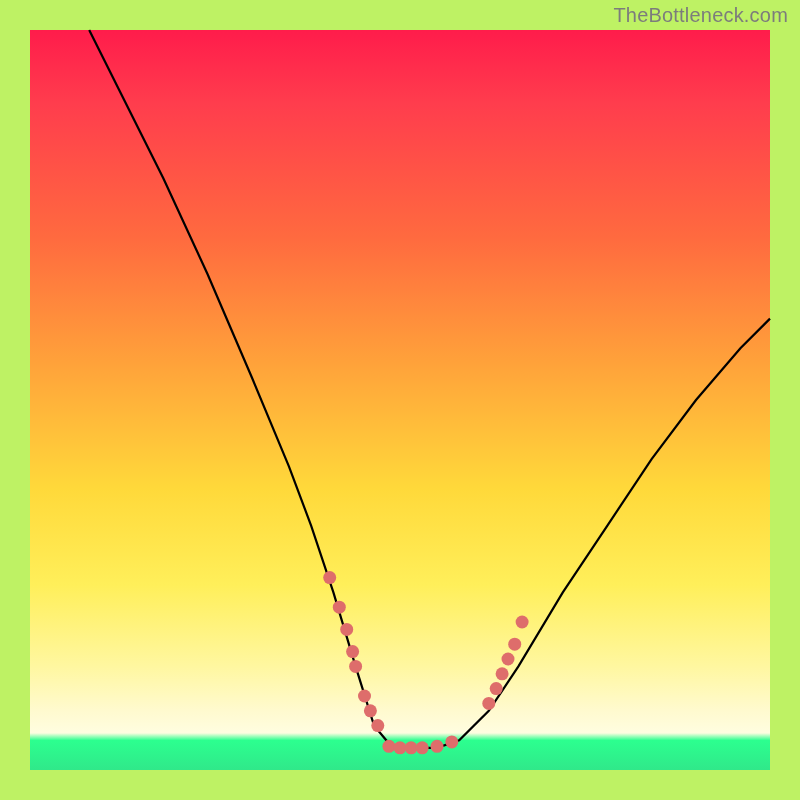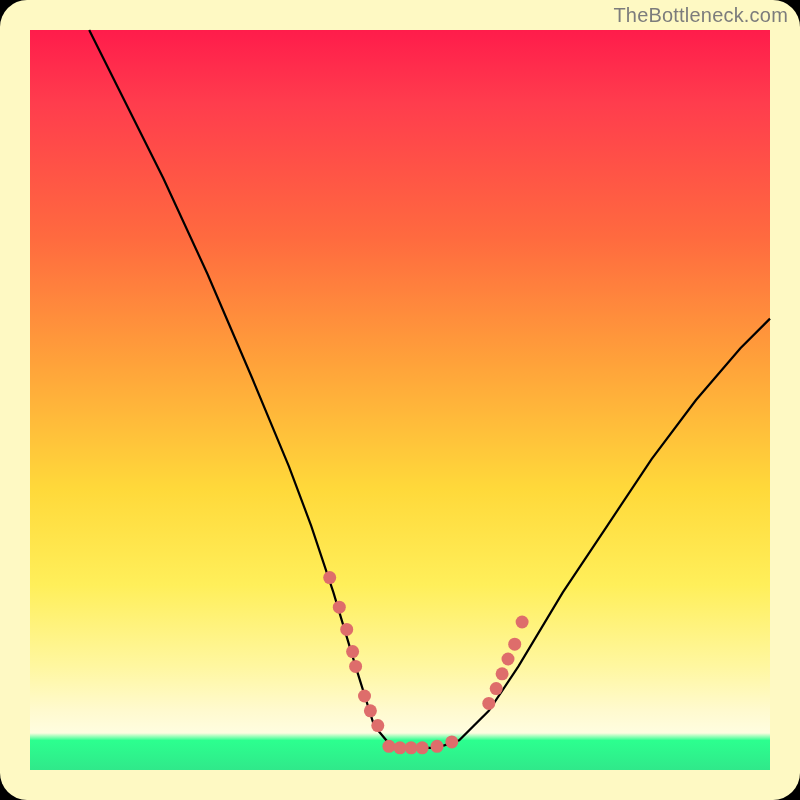--- a/index.html
+++ b/index.html
@@ -8,22 +8,21 @@
     width: 800px;
     height: 800px;
     background: #000;
     font-family: Arial, Helvetica, sans-serif;
     overflow: hidden;
   }
   .frame {
     position: absolute;
     left: 0; top: 0;
     width: 800px; height: 800px;
-    background: #fef9c3;
-    border-radius: 27px;
+    background: #bef264;
   }
   .plot-area {
     position: absolute;
     left: 30px;
     top: 30px;
     width: 740px;
     height: 740px;
     
     background: linear-gradient(
       to bottom,

